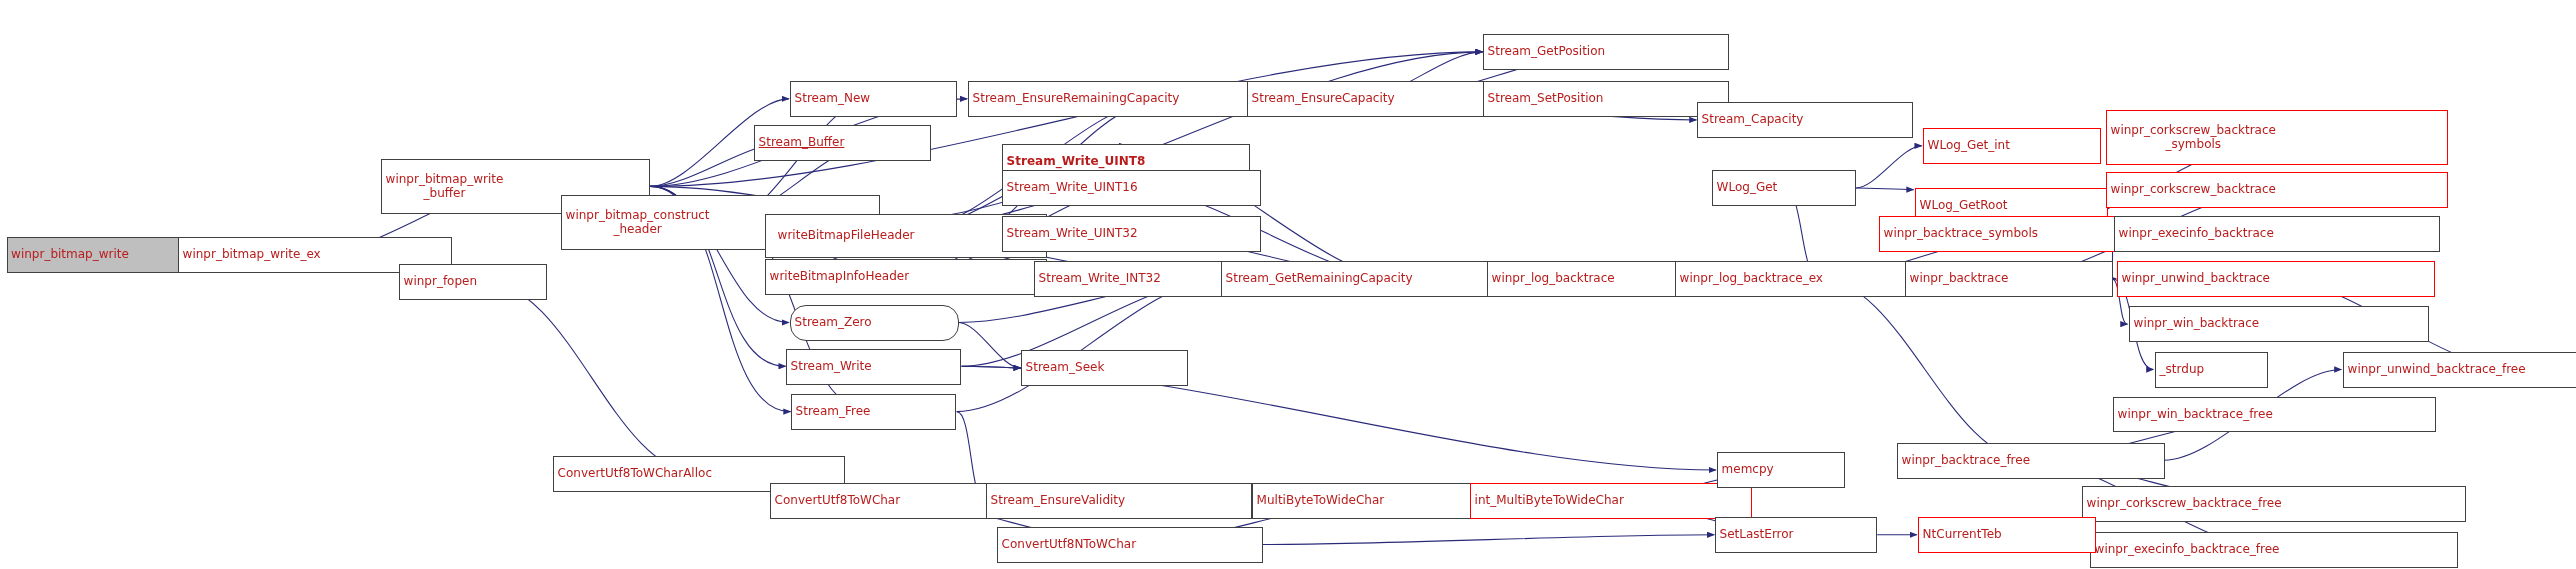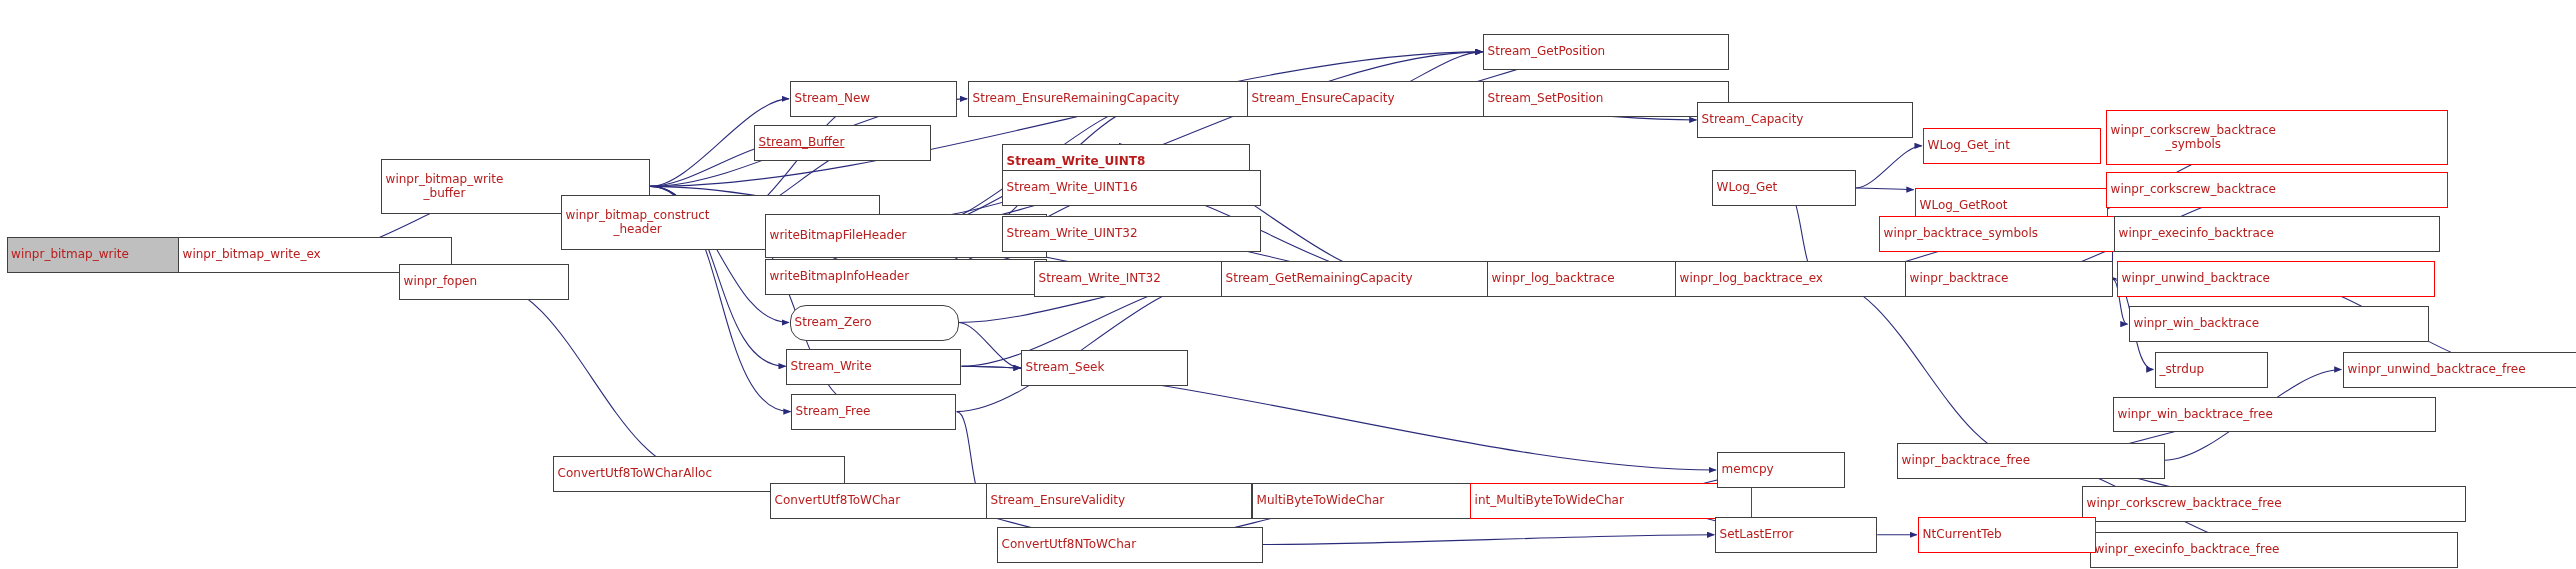--- a/index.html
+++ b/index.html
@@ -114,26 +114,26 @@
         <path d="M1789.2,556.1999999999999 C1845.63,556.1999999999999 1920.87,522 1977.3,522" fill="none" stroke="#2a2a7a" stroke-width="1.2" marker-end="url(#ah)"></path>
         <path d="M1789.2,556.1999999999999 C1850.76,556.1999999999999 1932.8400000000001,594 1994.4,594" fill="none" stroke="#2a2a7a" stroke-width="1.2" marker-end="url(#ah)"></path>
         <path d="M2084.4,594 C2097.6,594 2115.2000000000003,594 2128.4,594" fill="none" stroke="#2a2a7a" stroke-width="1.2" marker-end="url(#ah)"></path>
       </g>
   </svg>
   <div id="node-layer">
       <div class="node root" style="left: 6.5px; top: 237px; width: 255px; height: 36px;"><span>winpr_bitmap_write</span></div>
       <div class="node" style="left: 178px; top: 237px; width: 274px; height: 36px;"><span>winpr_bitmap_write_ex</span></div>
       <div class="node" style="left: 381px; top: 159px; width: 269px; height: 55px;"><span>winpr_bitmap_write
 _buffer</span></div>
-      <div class="node" style="left: 399px; top: 264px; width: 170px; height: 36px;"><span>winpr_fopen</span></div>
+      <div class="node" style="left: 399px; top: 264px; width: 148px; height: 36px;"><span>winpr_fopen</span></div>
       <div class="node" style="left: 561px; top: 195px; width: 319px; height: 55px;"><span>winpr_bitmap_construct
 _header</span></div>
       <div class="node" style="left: 790px; top: 81px; width: 167px; height: 36px;"><span>Stream_New</span></div>
       <div class="node" style="left: 754px; top: 125px; width: 177px; height: 36px; text-decoration: underline;"><span>Stream_Buffer</span></div>
-      <div class="node" style="left: 765px; top: 214px; width: 282px; height: 44px;"><span>writeBitmapFileHeader</span></div>
+      <div class="node" style="left: 765px; top: 214px; width: 282px; height: 44px; padding-left: 8px;"><span>writeBitmapFileHeader</span></div>
       <div class="node" style="left: 765px; top: 259px; width: 282px; height: 36px;"><span>writeBitmapInfoHeader</span></div>
       <div class="node" style="left: 790px; top: 305px; width: 169px; height: 36px; border-radius: 16px;"><span>Stream_Zero</span></div>
       <div class="node" style="left: 786px; top: 349px; width: 175px; height: 36px;"><span>Stream_Write</span></div>
       <div class="node" style="left: 791px; top: 394px; width: 165px; height: 36px;"><span>Stream_Free</span></div>
       <div class="node" style="left: 553px; top: 456px; width: 292px; height: 36px;"><span>ConvertUtf8ToWCharAlloc</span></div>
       <div class="node" style="left: 770px; top: 483px; width: 248px; height: 36px;"><span>ConvertUtf8ToWChar</span></div>
       <div class="node" style="left: 986px; top: 483px; width: 266px; height: 36px;"><span>Stream_EnsureValidity</span></div>
       <div class="node" style="left: 997px; top: 527px; width: 266px; height: 36px;"><span>ConvertUtf8NToWChar</span></div>
       <div class="node" style="left: 1021px; top: 350px; width: 167px; height: 36px;"><span>Stream_Seek</span></div>
       <div class="node" style="left: 968px; top: 81px; width: 392px; height: 36px;"><span>Stream_EnsureRemainingCapacity</span></div>

